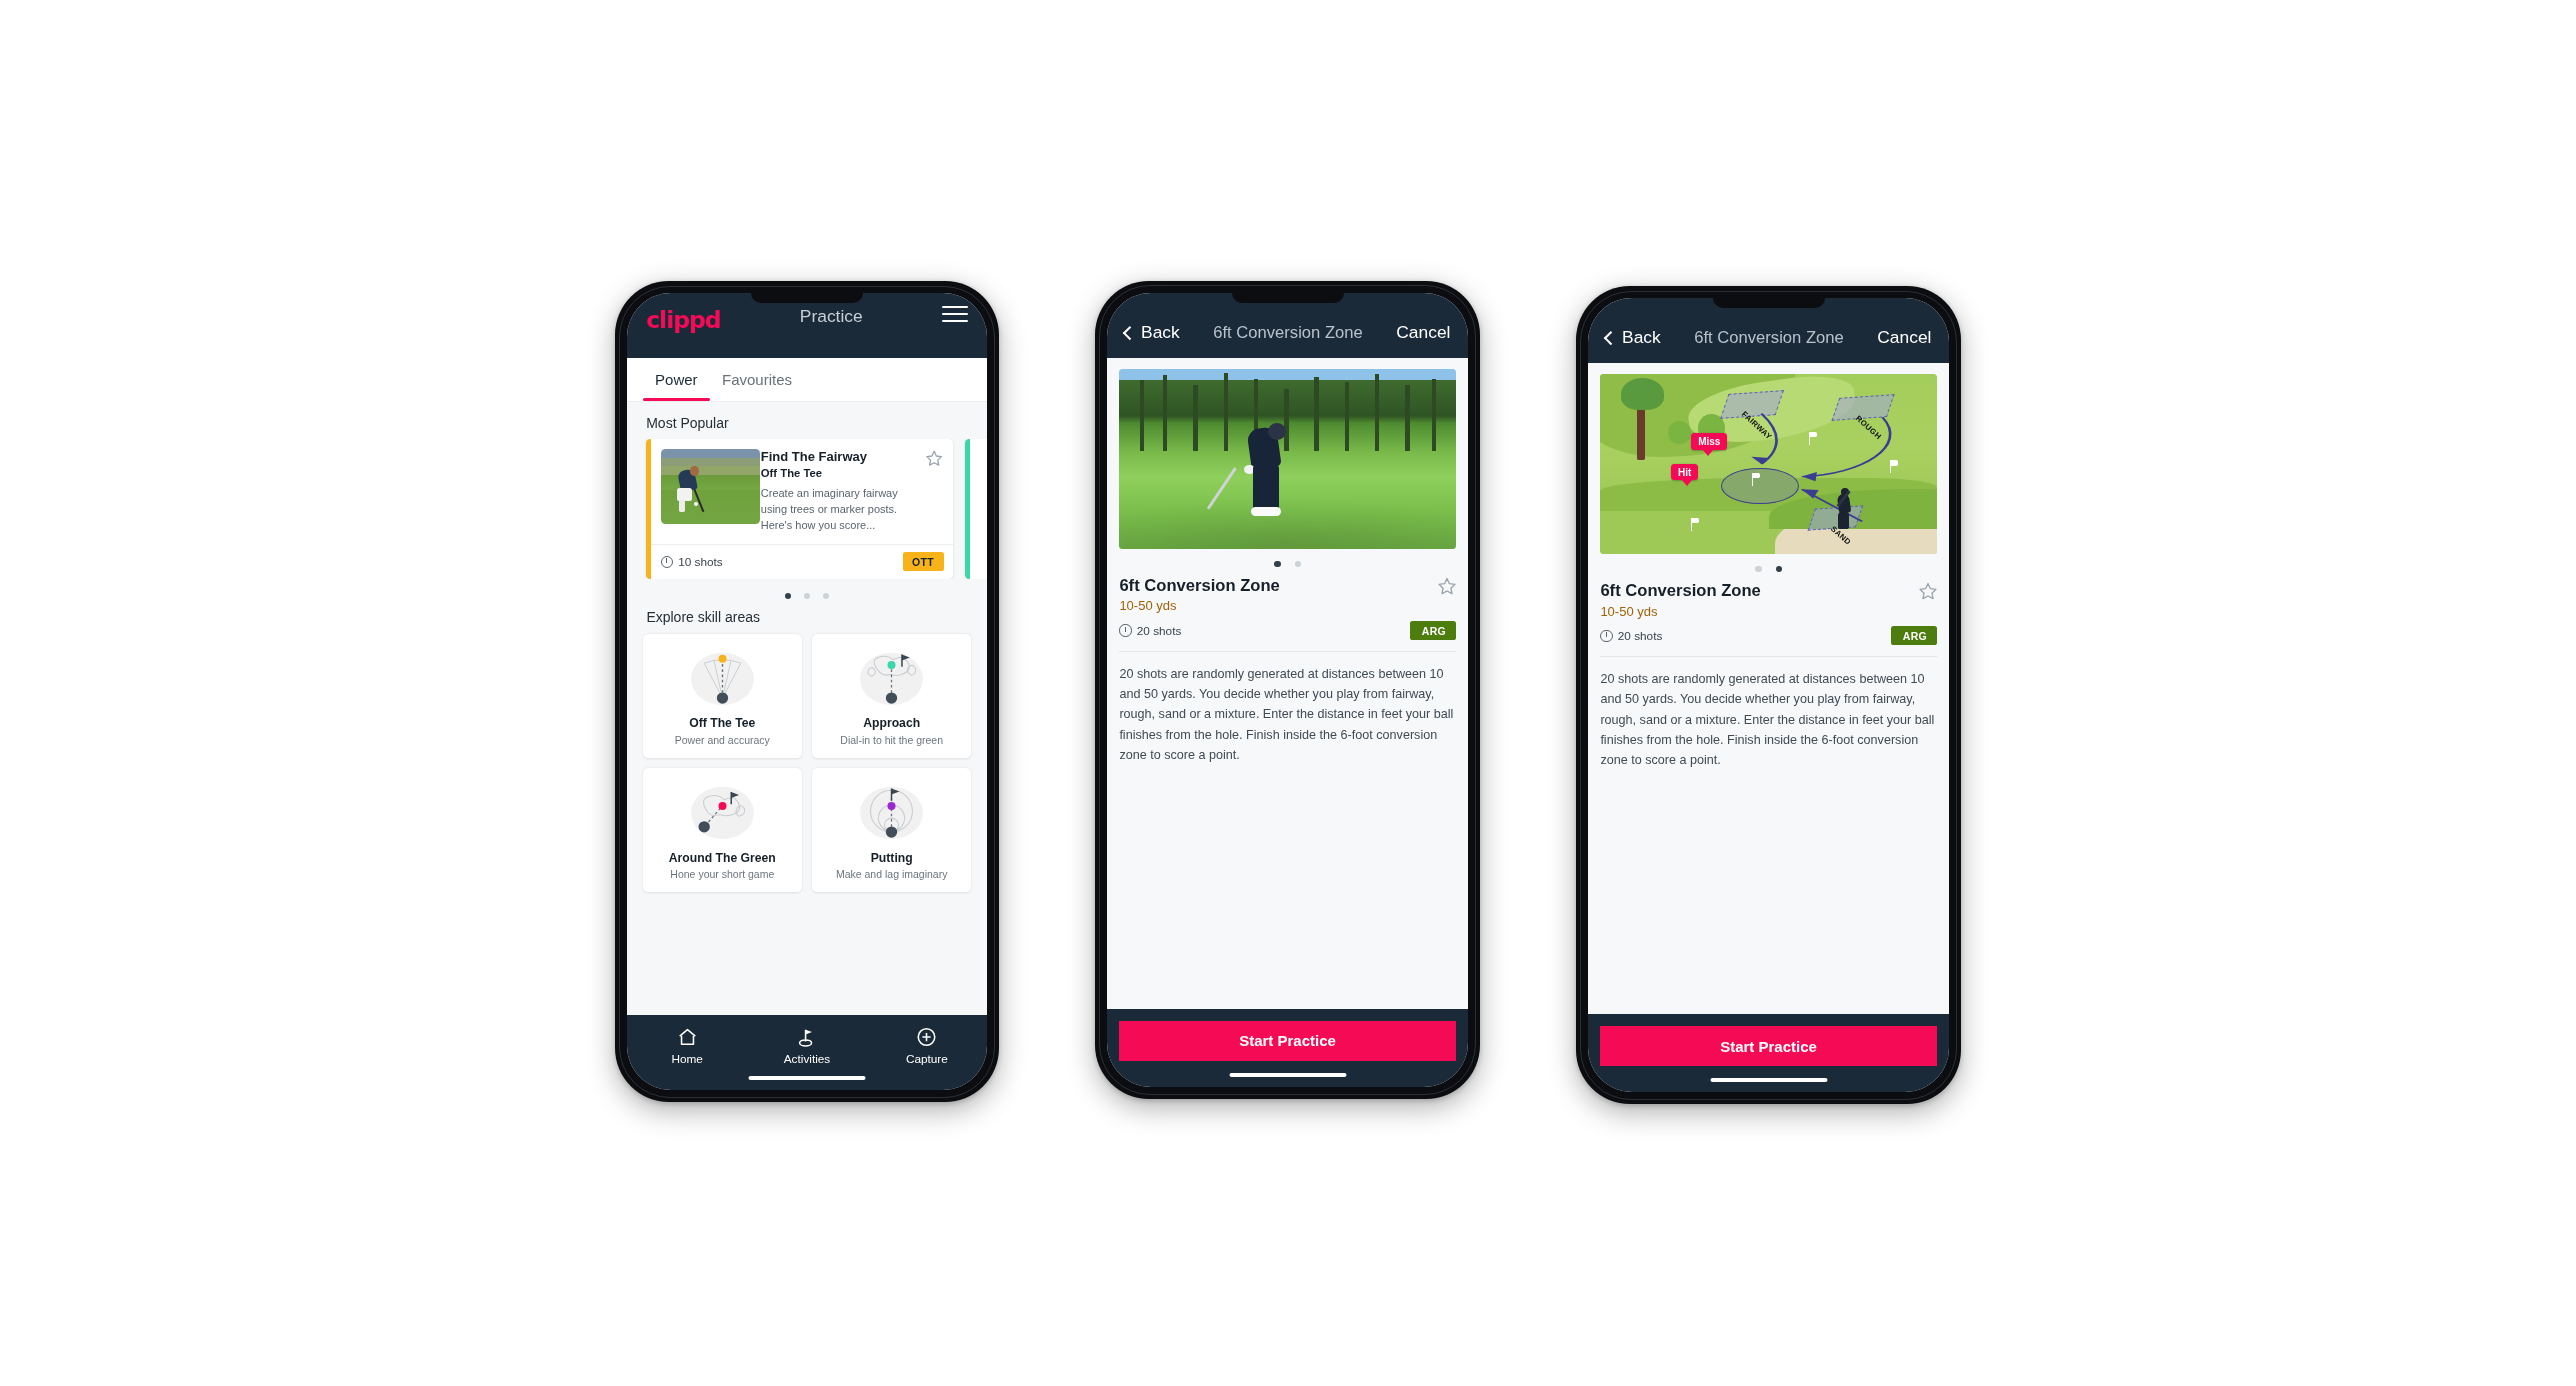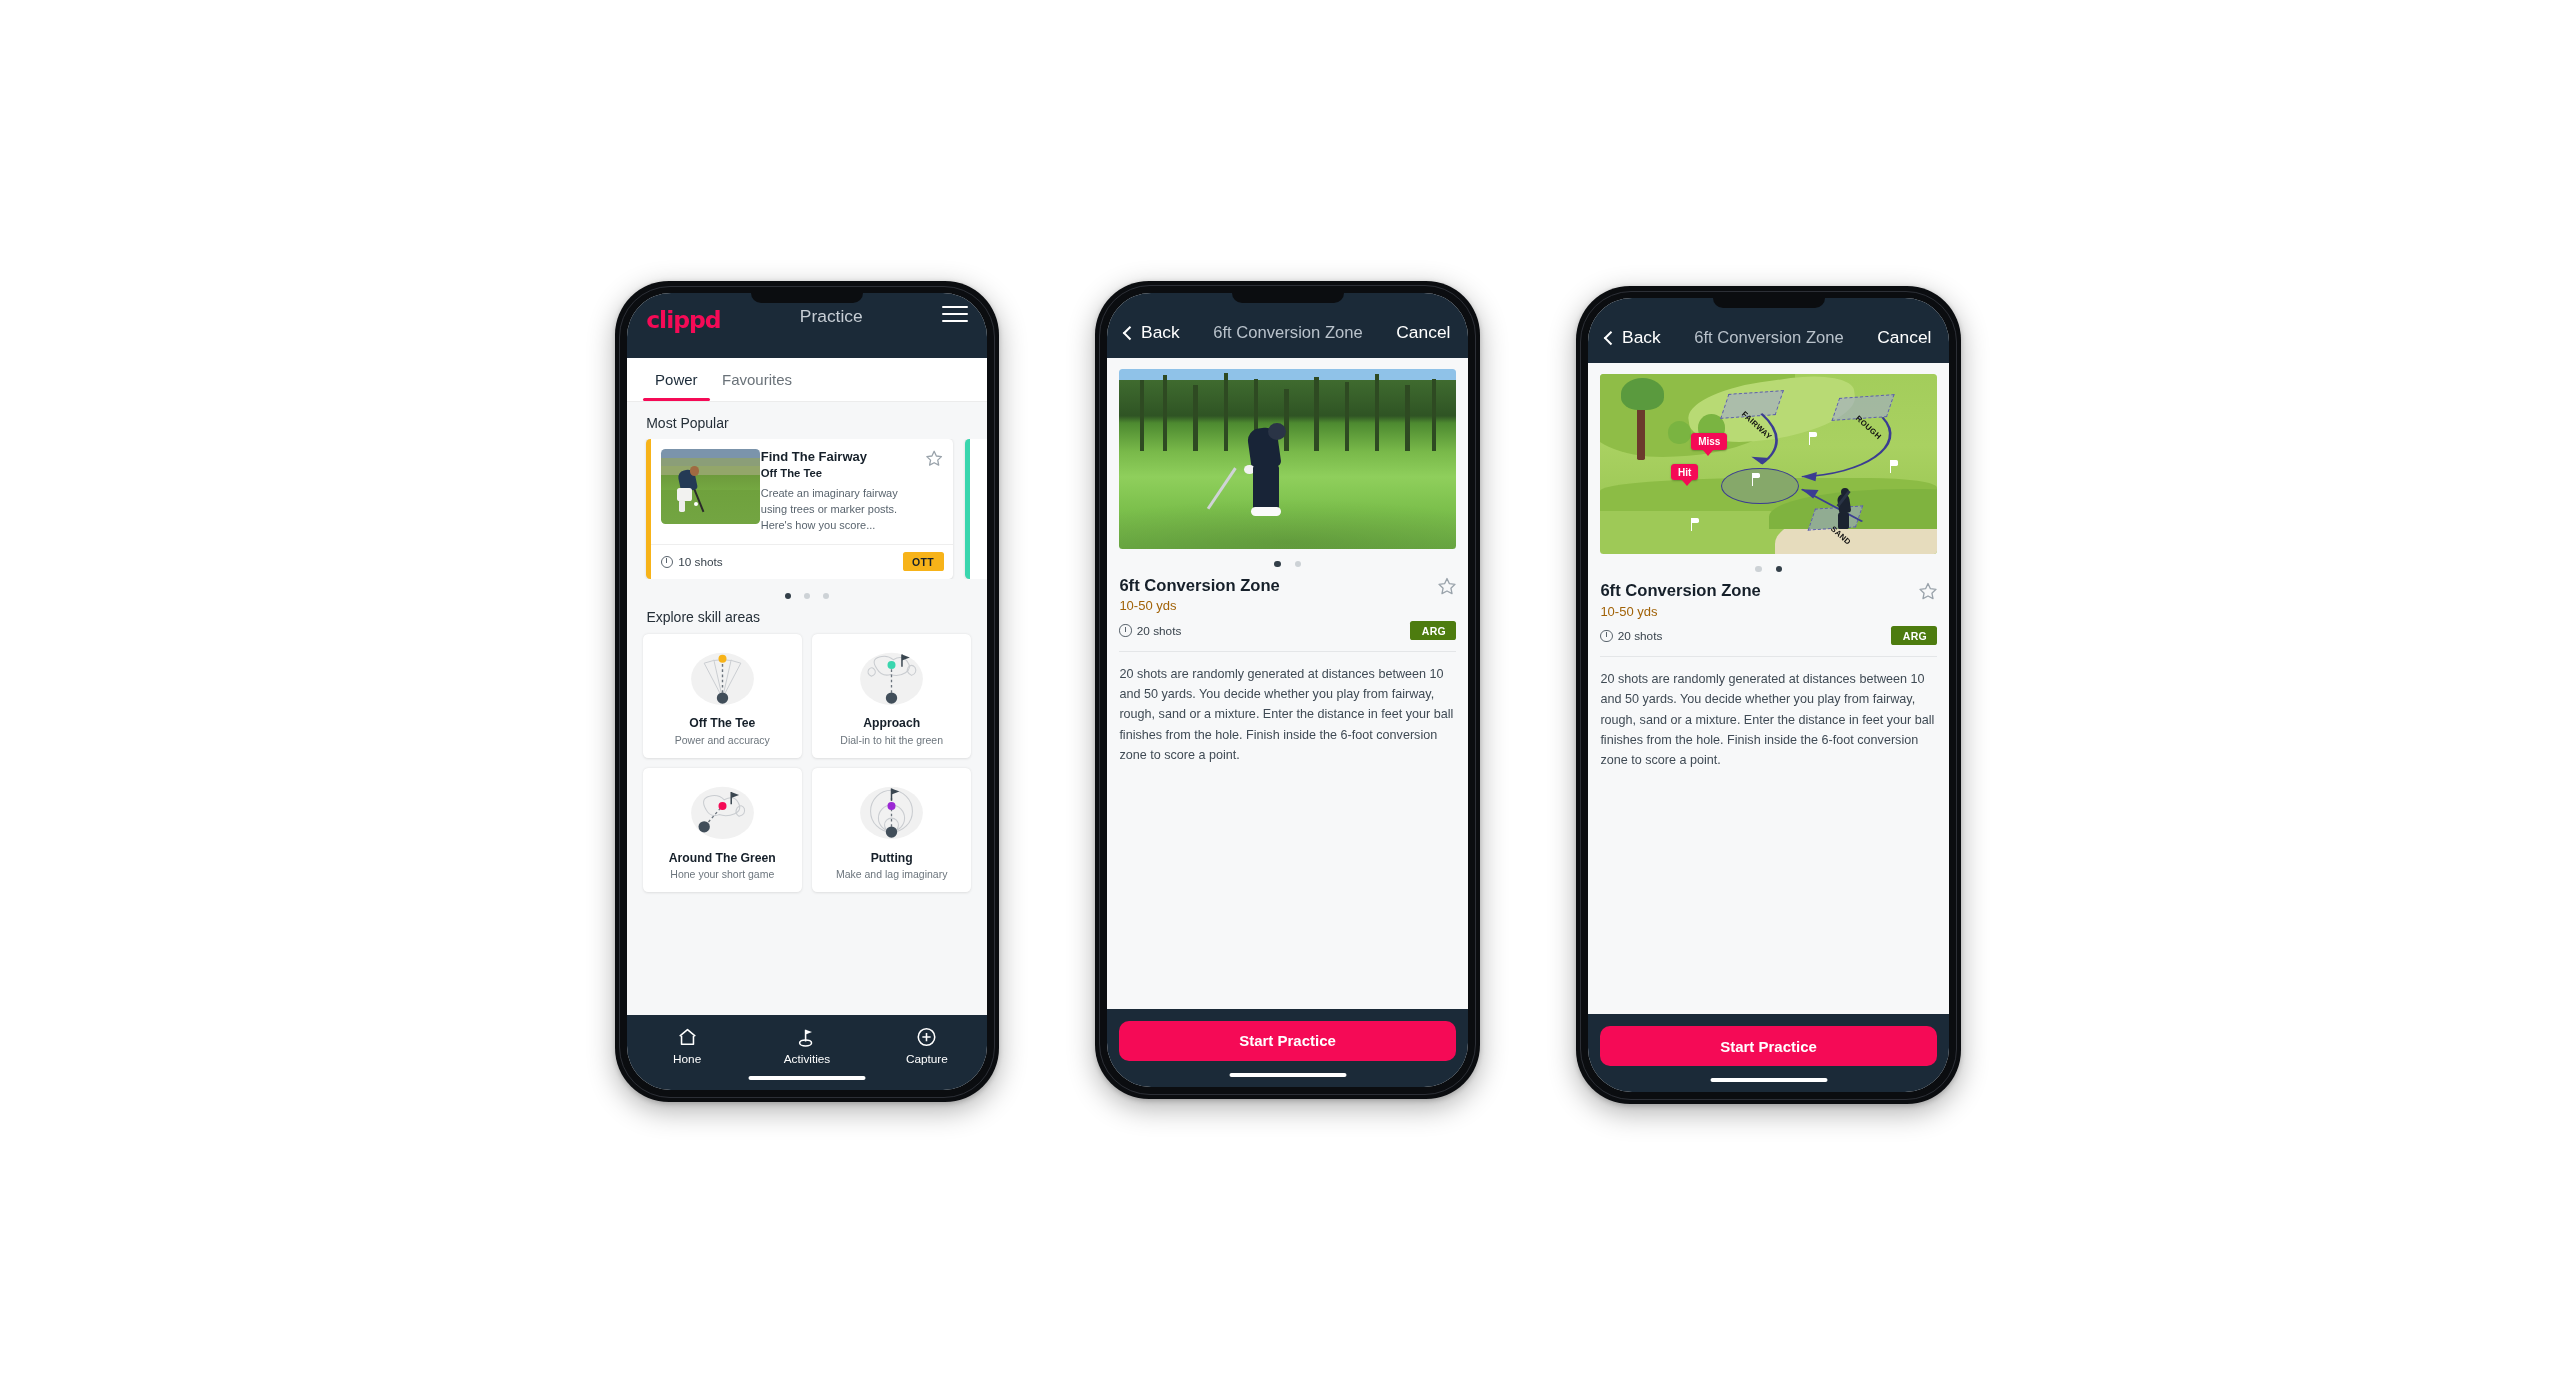--- a/index.html
+++ b/index.html
@@ -282,21 +282,21 @@
   .detail-head { display: flex; align-items: flex-start; justify-content: space-between; }
   .detail-title { font-size: 16.6px; font-weight: 700; color: #16202a; }
   .detail-yds { font-size: 13px; color: #a16207; margin-top: 2.6px; }
   .detail-shots-row { display: flex; align-items: center; justify-content: space-between; margin-top: 7.8px; }
   .badge.arg { background: #4d7c0f; color: #ffffff; padding-left: 12px; }
   .divider { height: 0.9px; background: #e4e6e8; margin: 10.5px 0 12.2px 0; }
   .detail-desc { font-size: 12.6px; line-height: 1.62; color: #3f4a54; }
 
   .cta-wrap { background: #1b2a38; padding: 12.2px 12.2px 26px 12.2px; flex: 0 0 auto; position: relative; }
   .cta {
-    width: 100%; height: 40px; border: none; border-radius: 10px;
+    width: 100%; height: 40px; border: none; border-radius: 0;
     background: #f50a56; color: #ffffff; font-size: 15px; font-weight: 700;
     font-family: "Liberation Sans", sans-serif; cursor: pointer;
   }
 </style>
 </head>
 <body>
 
 <div class="stage">
 
   <div class="phone p1">
@@ -442,21 +442,21 @@
           </div>
         </div>
       </div>
 
       <div class="tabbar">
         <div class="tabitem">
           <svg width="23" height="22" viewBox="0 0 24 24" fill="none" stroke="#ffffff" stroke-width="1.7" stroke-linejoin="round">
             <path d="M3.5 11 L12 4 L20.5 11"></path>
               <path d="M5.5 10.5 V20 H18.5 V10.5"></path>
           </svg>
-          <span class="lbl">Hone</span>
+          <span class="lbl">Home</span>
         </div>
         <div class="tabitem">
           <svg width="23" height="22" viewBox="0 0 24 24" fill="none" stroke="#ffffff" stroke-width="1.7">
             <line x1="11" y1="4" x2="11" y2="17"></line>
             <path d="M11 4 l7 2.6 -7 2.6z" fill="#ffffff" stroke="none"></path>
             <ellipse cx="11" cy="18.5" rx="6.5" ry="3.3"></ellipse>
           </svg>
           <span class="lbl">Activities</span>
         </div>
         <div class="tabitem">

